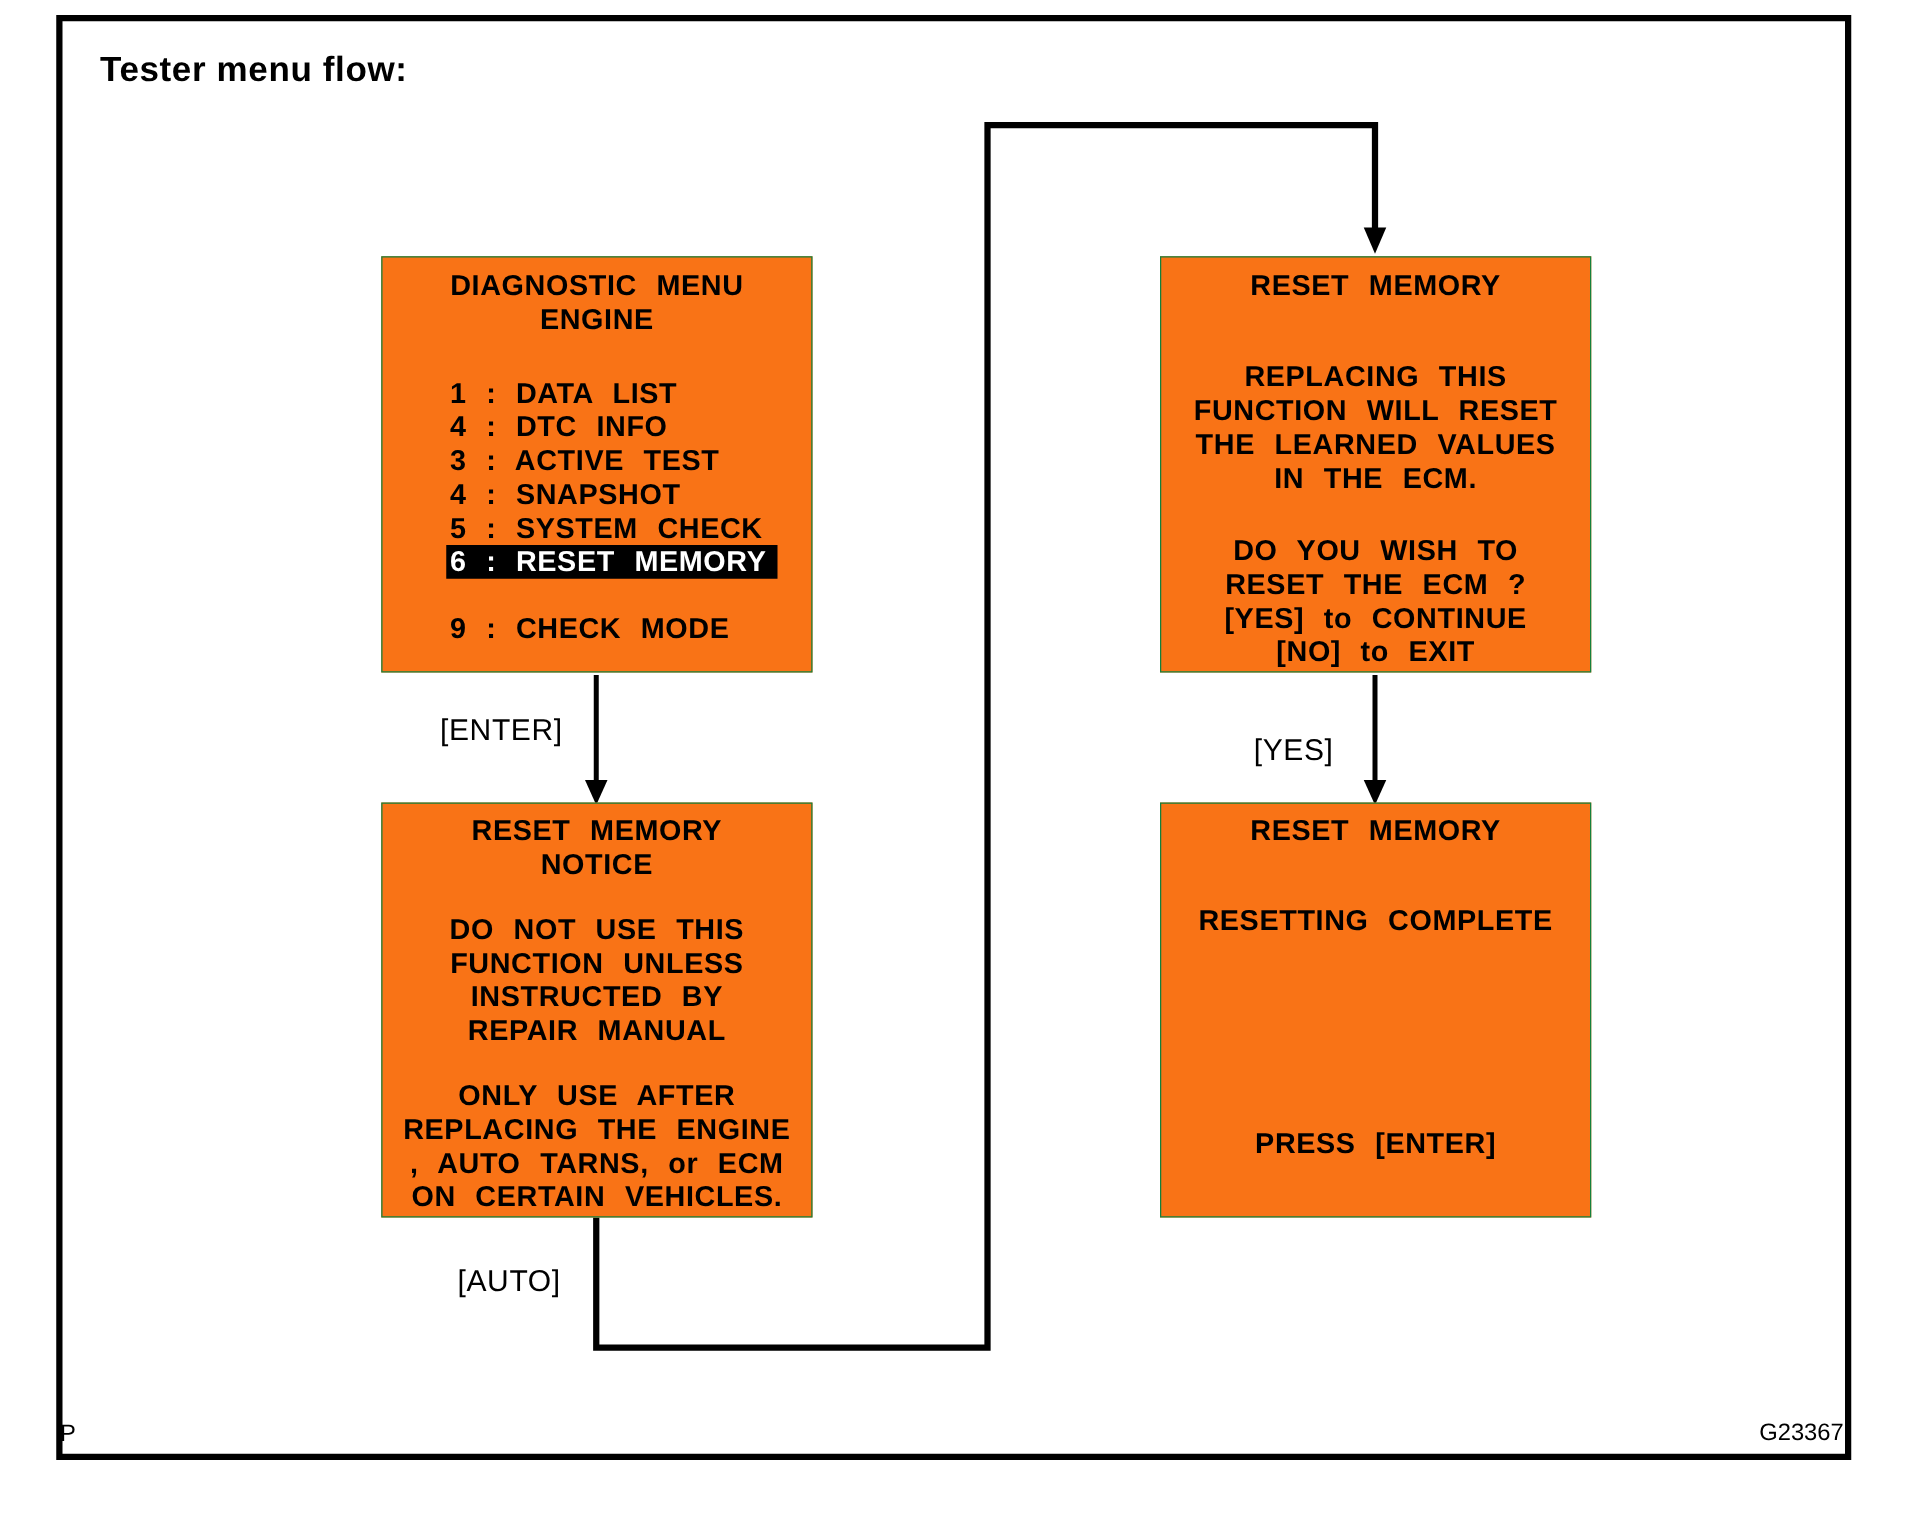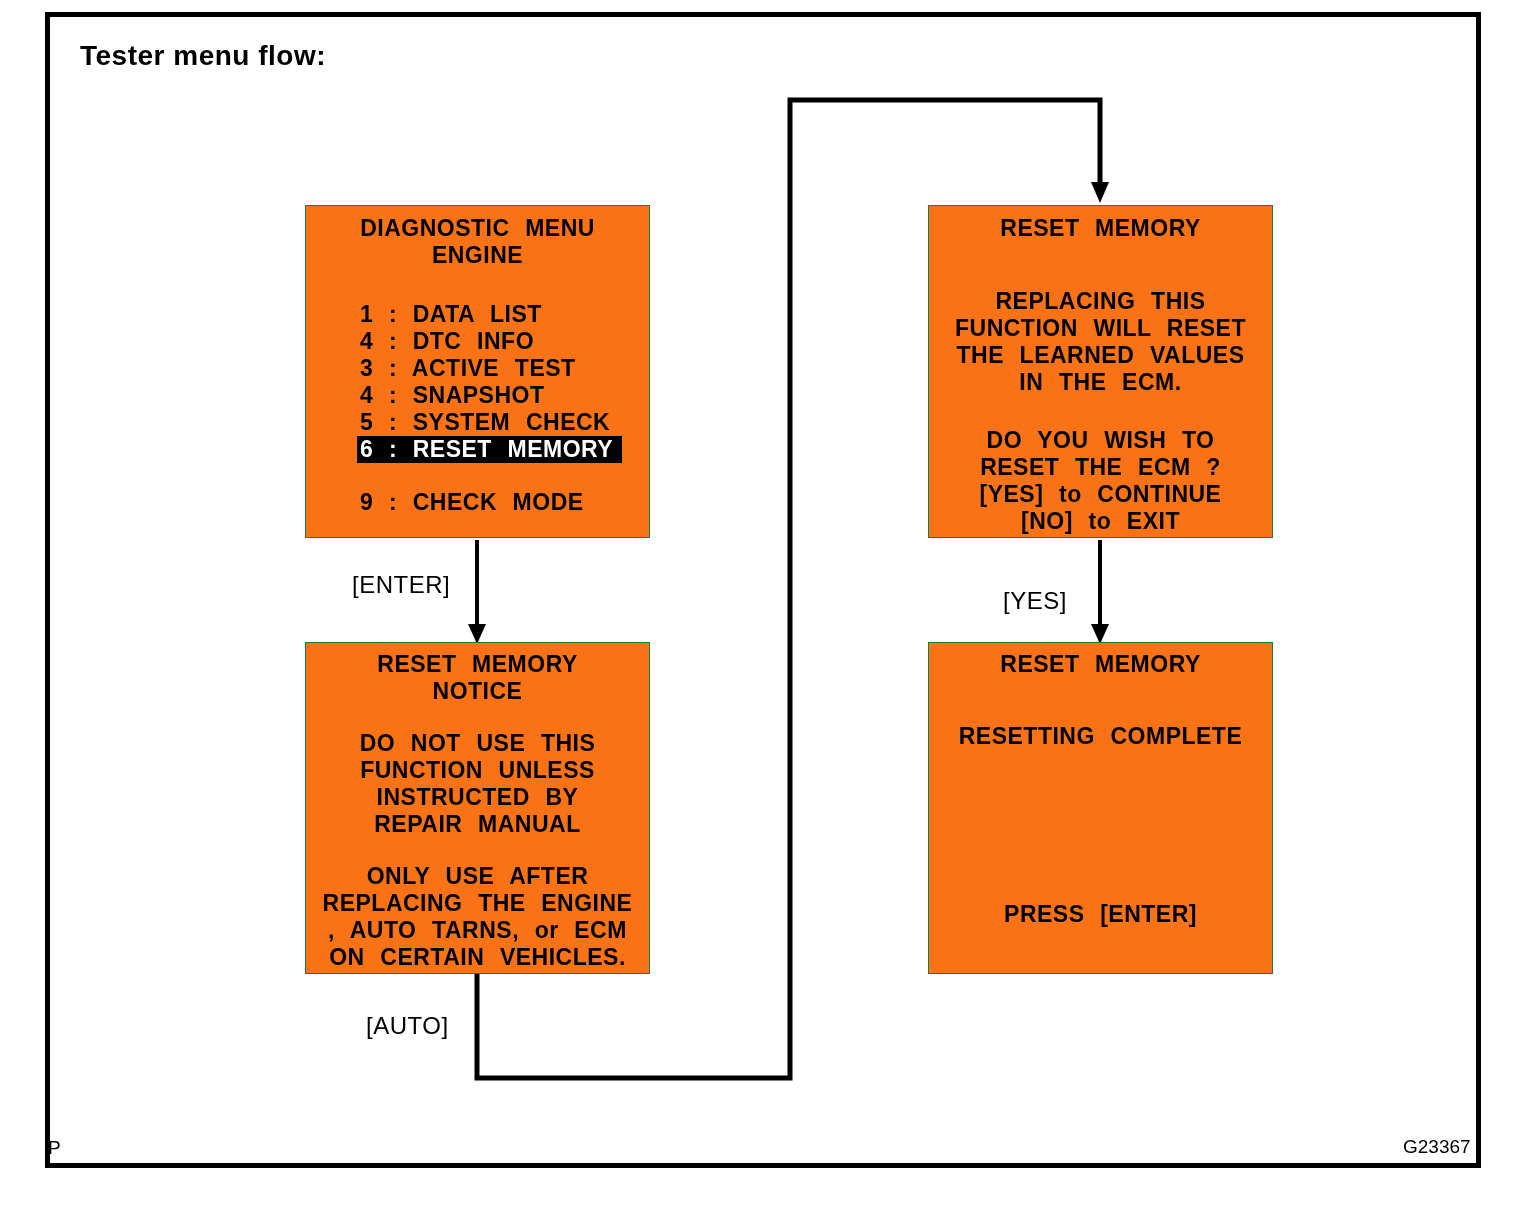--- a/index.html
+++ b/index.html
@@ -74,21 +74,21 @@
     left: 0; top: 0;
     width: 1536px; height: 1212px;
     pointer-events: none;
   }
   .footer-note {
     position: absolute;
     font-size: 19px;
     font-weight: normal;
   }
   .note-left  { left: 48px;  top: 1137px; }
-  .note-right { left: 1403px; top: 1136px; width: 72px; text-align: left; }
+  .note-right { left: 1403px; top: 1136px; width: 72px; text-align: right; }
 </style>
 </head>
 <body>
 
 <div class="frame"></div>
 
 <div class="page-title">Tester menu flow:</div>
 
 <svg class="connector-svg" viewBox="0 0 1536 1212" xmlns="http://www.w3.org/2000/svg">
   <g stroke="#000" fill="#000">

